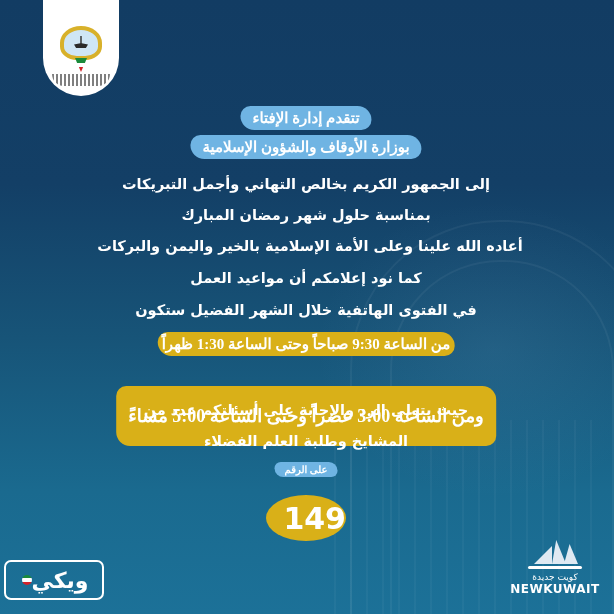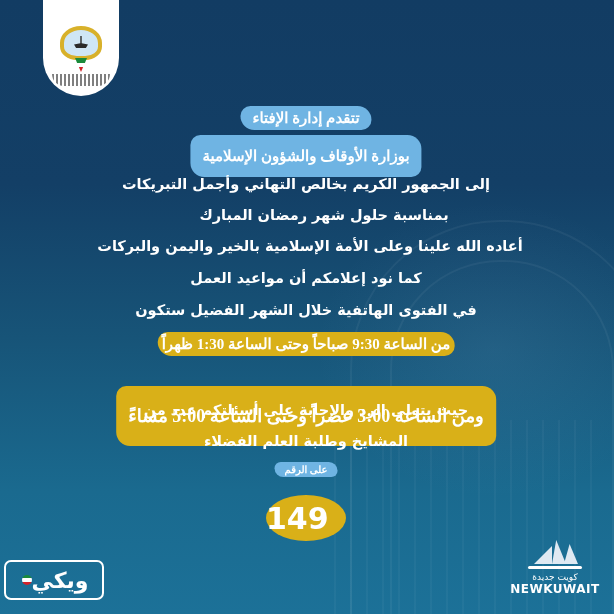--- a/index.html
+++ b/index.html
@@ -48,21 +48,21 @@
     .pill {
       position: absolute; direction: rtl; white-space: nowrap;
       font-weight: bold; color: #ffffff; transform: translateX(-50%);
       border-radius: 10px 14px 10px 14px; text-align: center; font-family: Liberation Serif, serif;
     }
     .pill.blue { background: #6fb4e3; }
     .pill.gold { background: #d9b018; }
     .number-oval {
       position: absolute; left: 306px; top: 495px; transform: translateX(-50%);
       width: 80px; height: 46px; border-radius: 50%; background: #d9b018;
-      display: flex; align-items: center; justify-content: flex-start;
+      display: flex; align-items: center; justify-content: flex-end;
       color: #fff; font-weight: bold; font-size: 30px; font-family: "DejaVu Sans", sans-serif;
     }
     .wiki-logo {
       position: absolute; left: 4px; top: 560px; width: 100px; height: 40px;
       border: 2px solid #fff; border-radius: 7px; box-sizing: border-box;
       display: flex; align-items: center; justify-content: center;
       color: #fff; font-weight: bold; font-size: 22px; direction: rtl;
     }
     .wiki-flag { width: 10px; height: 10px; border-radius: 50%; margin-left: 2px;
       background: linear-gradient(180deg,#1a8a3a 0 33%, #fff 33% 66%, #d2232a 66%); }
@@ -88,24 +88,24 @@
 
   <div class="emblem-tab">
     <div class="emblem-ring">
       <div class="emblem-ship"></div>
     </div>
     <div class="emblem-flag"></div>
     <div class="emblem-script"></div>
   </div>
 
   <div class="pill blue" style="left:306px; top:106px; font-size:15px; padding:3px 12px;">تتقدم إدارة الإفتاء</div>
-  <div class="pill blue" style="left:306px; top:135px; font-size:15px; padding:12px 12px;">بوزارة الأوقاف والشؤون الإسلامية</div>
+  <div class="pill blue" style="left:306px; top:135px; font-size:15px; padding:3px 12px;">بوزارة الأوقاف والشؤون الإسلامية</div>
 
   <div class="line" style="left:306px; top:176px;">إلى الجمهور الكريم بخالص التهاني وأجمل التبريكات</div>
-  <div class="line" style="left:324px; top:207px;text-align:center;">بمناسبة حلول شهر رمضان المبارك</div>
+  <div class="line" style="left:306px; top:207px;text-align:center;">بمناسبة حلول شهر رمضان المبارك</div>
   <div class="line" style="left:310px; top:238px;">أعاده الله علينا وعلى الأمة الإسلامية  بالخير واليمن والبركات</div>
   <div class="line" style="left:306px; top:270px;">كما نود إعلامكم أن مواعيد العمل</div>
   <div class="line" style="left:306px; top:302px;">في الفتوى الهاتفية خلال الشهر الفضيل ستكون</div>
 
   <div class="pill gold" style="left:306px; top:332px; font-size:15px; padding:3px 4px;text-align:right;">من الساعة 9:30 صباحاً وحتى الساعة 1:30 ظهراً</div>
   <div class="pill gold" style="left:306px; top:386px; font-size:18px; padding:19px 12px;">ومن الساعة 3:00 عصراً وحتى الساعة 5:00 مساءً</div>
 
   <div class="line" style="left:306px; top:402px;text-align:right;">حيث يتولى الرد والإجابة على أسئلتكم عدد من</div>
   <div class="line" style="left:306px; top:433px;">المشايخ وطلبة العلم الفضلاء</div>
 

